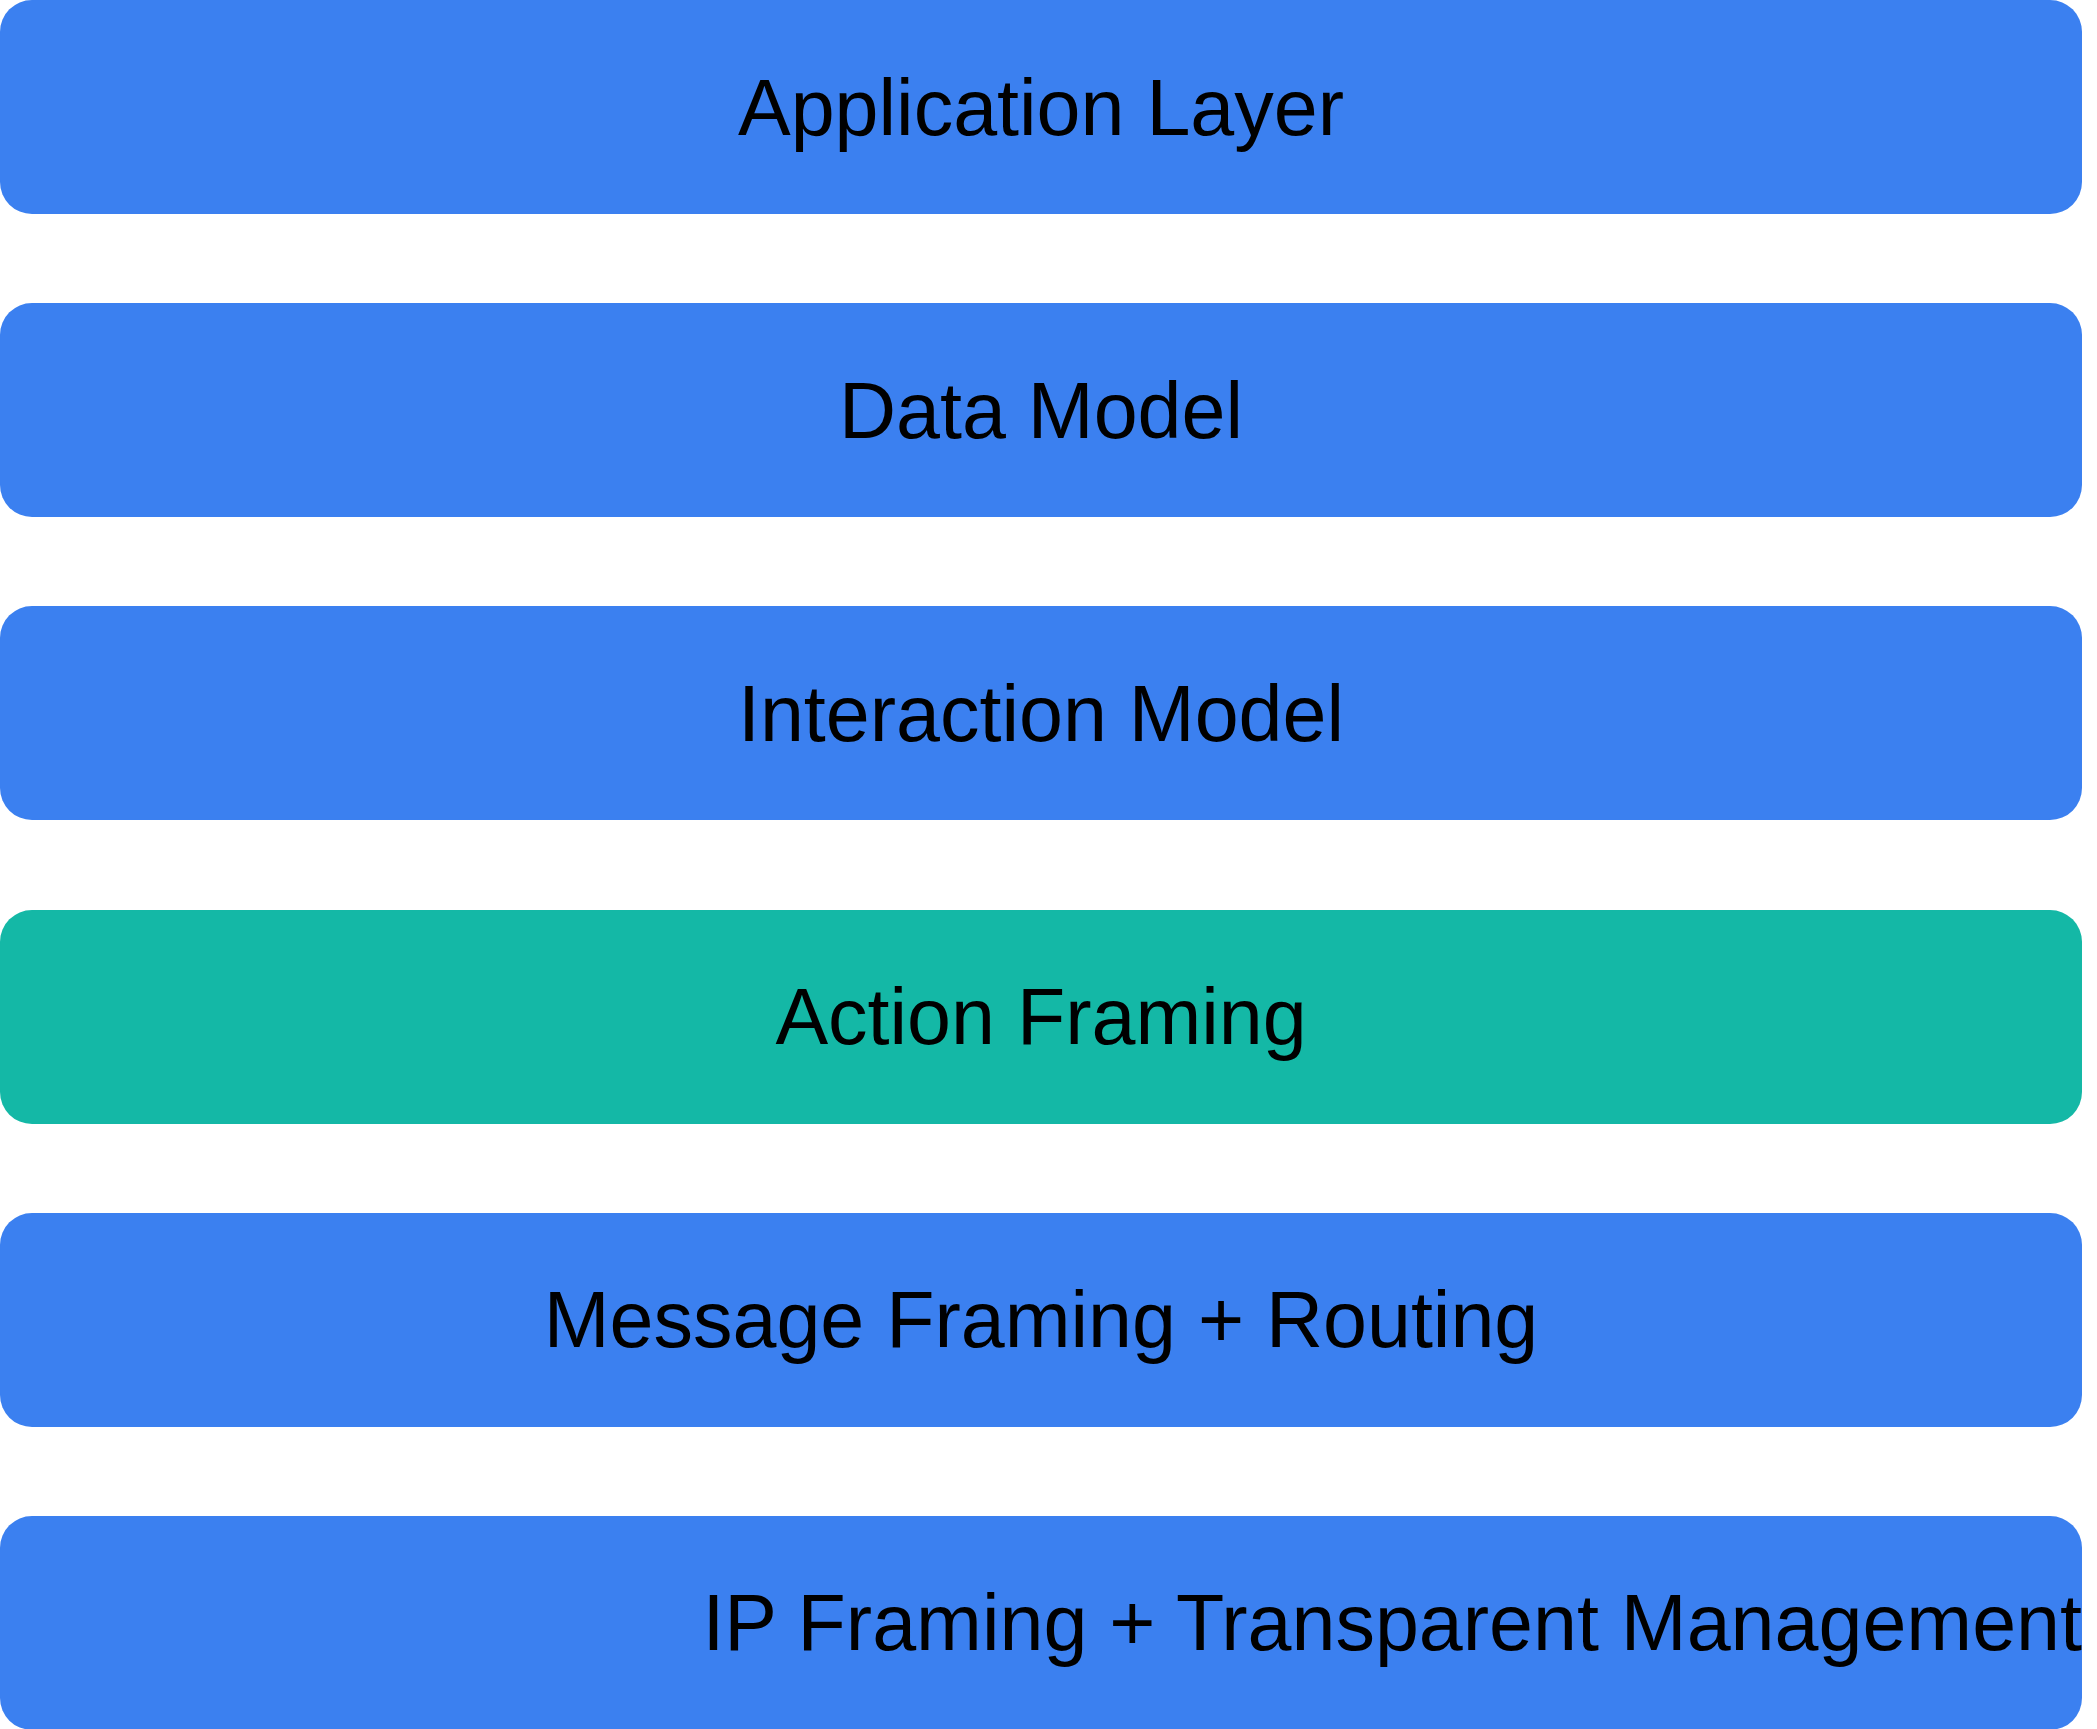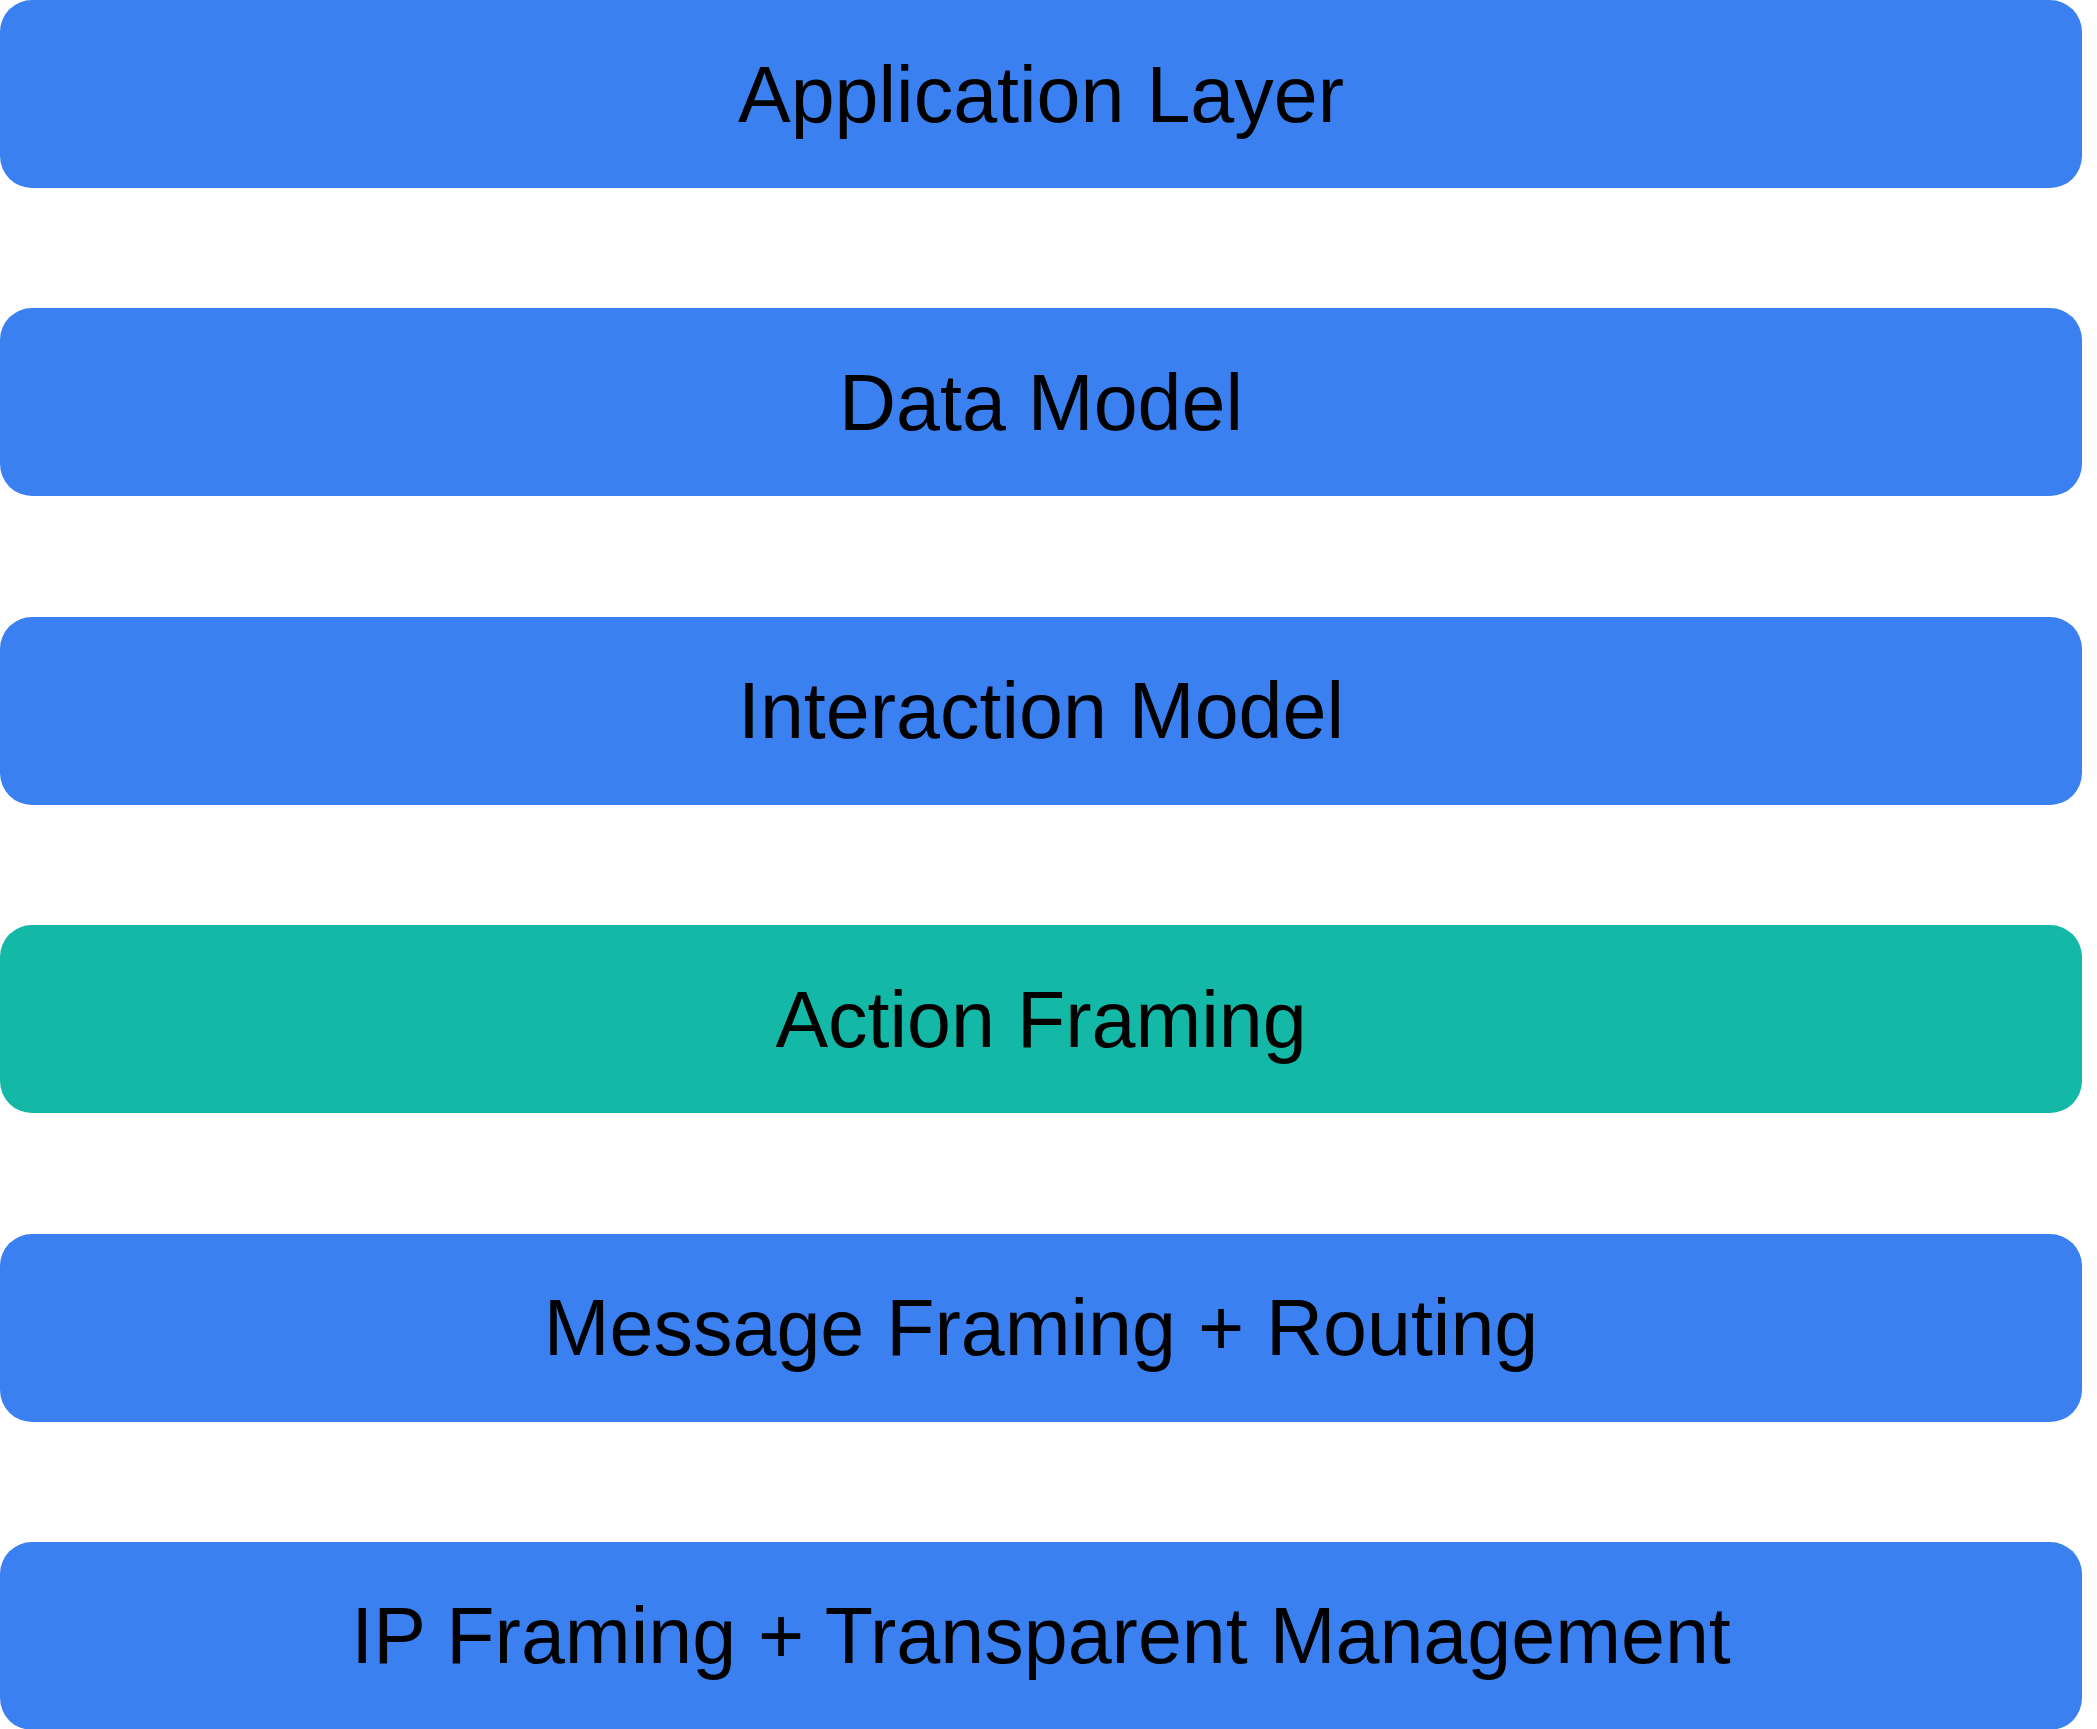--- a/index.html
+++ b/index.html
@@ -21,21 +21,21 @@
     position: absolute;
     top: 0;
     left: 0;
     width: 2082px;
     height: 1730px;
     display: flex;
     flex-direction: column;
     justify-content: space-between;
   }
   .layer {
-    height: 188px;
+    height: 214px;
     border-radius: 32px;
     display: flex;
     align-items: center;
     justify-content: center;
   }
   .layer-label {
     font-size: 79px;
     line-height: 1;
     white-space: nowrap;
     font-family: "Liberation Sans", sans-serif;
@@ -54,18 +54,18 @@
       </div>
       <div class="layer" style="background: rgb(59, 128, 240); text-align: center;">
         <span class="layer-label" style="color: rgb(0, 0, 0);">Interaction Model</span>
       </div>
       <div class="layer" style="background: #14b8a6;">
         <span class="layer-label" style="color: rgb(0, 0, 0);">Action Framing</span>
       </div>
       <div class="layer" style="background: rgb(59, 128, 240);">
         <span class="layer-label" style="color: rgb(0, 0, 0);">Message Framing + Routing</span>
       </div>
-      <div class="layer" style="background: rgb(59, 128, 240);">
+      <div class="layer" style="background: rgb(59, 128, 240); justify-content: flex-end;">
         <span class="layer-label" style="color: rgb(0, 0, 0);">IP Framing + Transparent Management</span>
       </div>
     </div>
 </div>
 
 
 </body></html>

